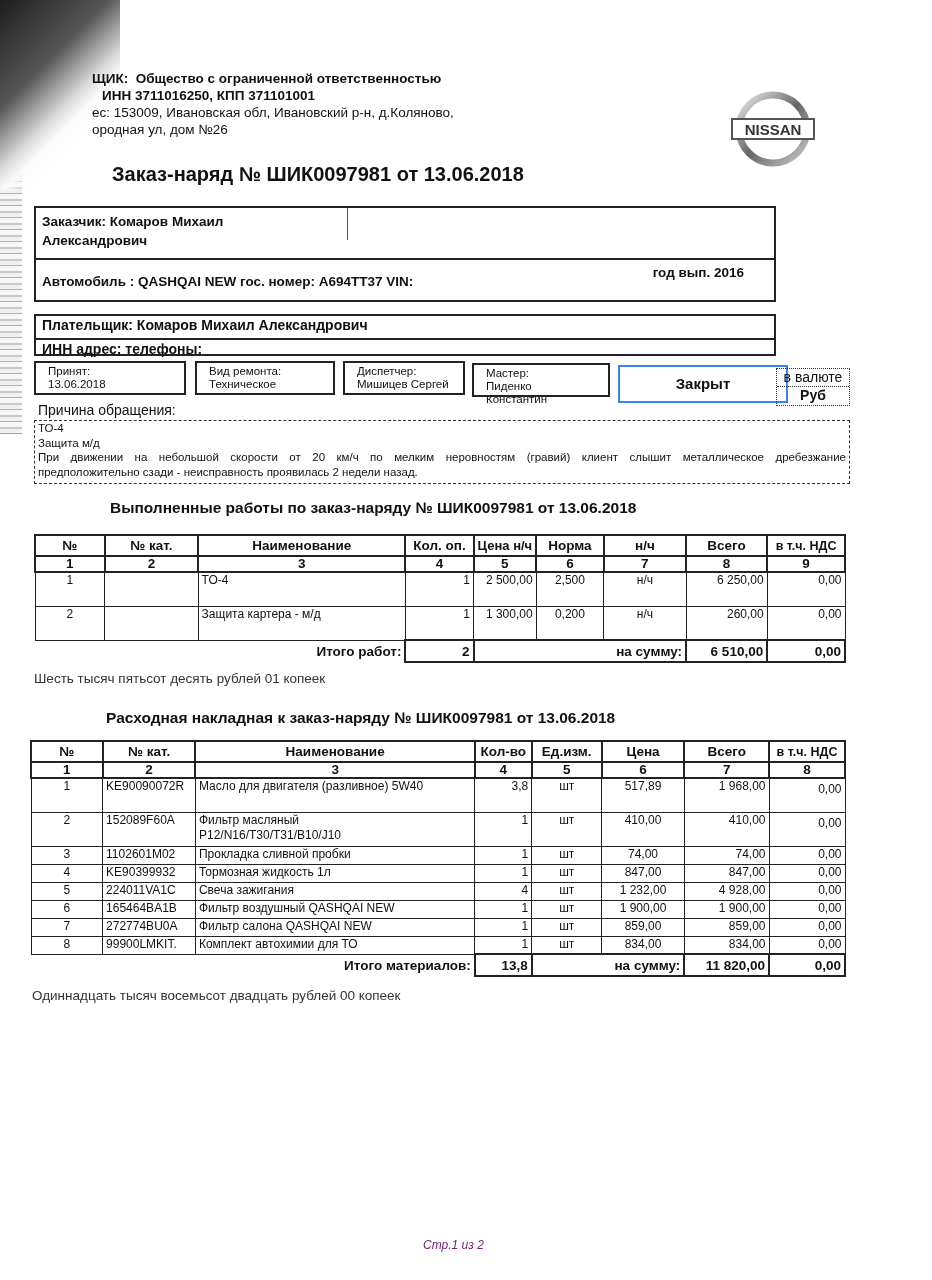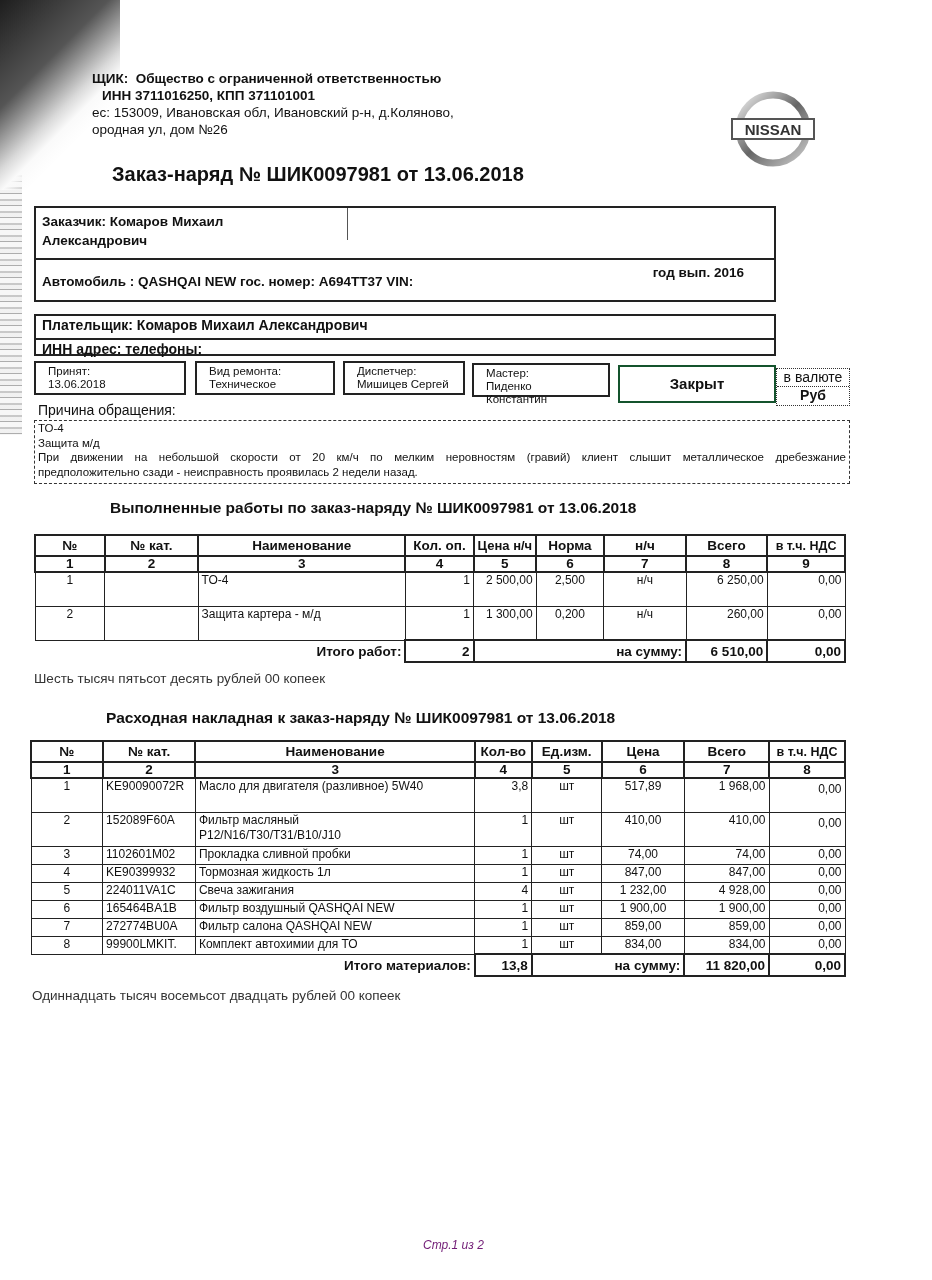--- a/index.html
+++ b/index.html
@@ -26,21 +26,21 @@
   .box { position: absolute; border: 2px solid #222; box-sizing: border-box; }
   .cust { left: 34px; top: 206px; width: 742px; height: 96px; }
   .cust .left { position: absolute; left: 0; top: 0; width: 312px; height: 32px; border-right: 1px solid #555; padding: 4px 6px; box-sizing: border-box; font-size: 13.5px; font-weight: bold; line-height: 19px; }
   .cust .row2 { position: absolute; left: 0; top: 50px; width: 100%; height: 43px; border-top: 2px solid #222; padding: 12px 6px; box-sizing: border-box; font-size: 13.5px; font-weight: bold; line-height: 19px; }
   .cust .year { position: absolute; right: 30px; top: 3px; }
   .payer { left: 34px; top: 314px; width: 742px; height: 42px; font-size: 14px; font-weight: bold; }
   .payer .r1 { height: 20px; border-bottom: 2px solid #222; padding: 1px 6px; }
   .payer .r2 { padding: 1px 6px; }
 
   .small-box { position: absolute; border: 2px solid #222; box-sizing: border-box; height: 34px; font-size: 11.5px; line-height: 13px; padding: 2px 12px; top: 361px; }
-  .status-box { position: absolute; left: 618px; top: 365px; width: 158px; height: 38px; border: 2px solid #14532d; box-sizing: border-box; text-align: center; line-height: 34px; font-size: 15px; font-weight: bold; }
+  .status-box { position: absolute; left: 618px; top: 365px; width: 170px; height: 38px; border: 2px solid #3b82f6; box-sizing: border-box; text-align: center; line-height: 34px; font-size: 15px; font-weight: bold; }
   .currency { position: absolute; left: 776px; top: 368px; width: 74px; height: 38px; border: 1px dotted #333; box-sizing: border-box; font-size: 14px; text-align: center; line-height: 17px; }
   .currency .c1 { border-bottom: 1px dotted #333; }
   .currency .c2 { font-weight: bold; }
 
   .reason-label { left: 38px; top: 402px; font-size: 14px; }
   .reason { position: absolute; left: 34px; top: 420px; width: 816px; height: 64px; border: 1px dashed #333; box-sizing: border-box; font-size: 11.5px; line-height: 14.5px; padding: 0 3px; }
   .reason .just { text-align: justify; text-align-last: justify; }
 
   .sec-title { position: absolute; font-size: 15.5px; font-weight: bold; }
 
@@ -192,21 +192,21 @@
   </tr>
   <tr class="total" style="height:22px">
     <td colspan="3" class="r">Итого работ:</td>
     <td class="r bx">2</td>
     <td colspan="3" class="r bx" style="border-right:none">на сумму:</td>
     <td class="r bx">6 510,00</td>
     <td class="r bx">0,00</td>
   </tr>
 </tbody>
   </table>
-<div class="words" style="left:34px;top:671px;">Шесть тысяч пятьсот десять рублей 00 копеек</div>
+<div class="words" style="left:34px;top:671px;">Шесть тысяч пятьсот десять рублей 01 копеек</div>
 
 <div class="sec-title" style="left:106px;top:709px;">Расходная накладная к заказ-наряду №  ШИК0097981 от 13.06.2018</div>
 <table class="grid" style="left:30px;top:740px;width:816px;">
   <colgroup>
     <col style="width:72px">
       <col style="width:93px">
       <col style="width:280px">
       <col style="width:57px">
     <col style="width:70px">
       <col style="width:83px">

